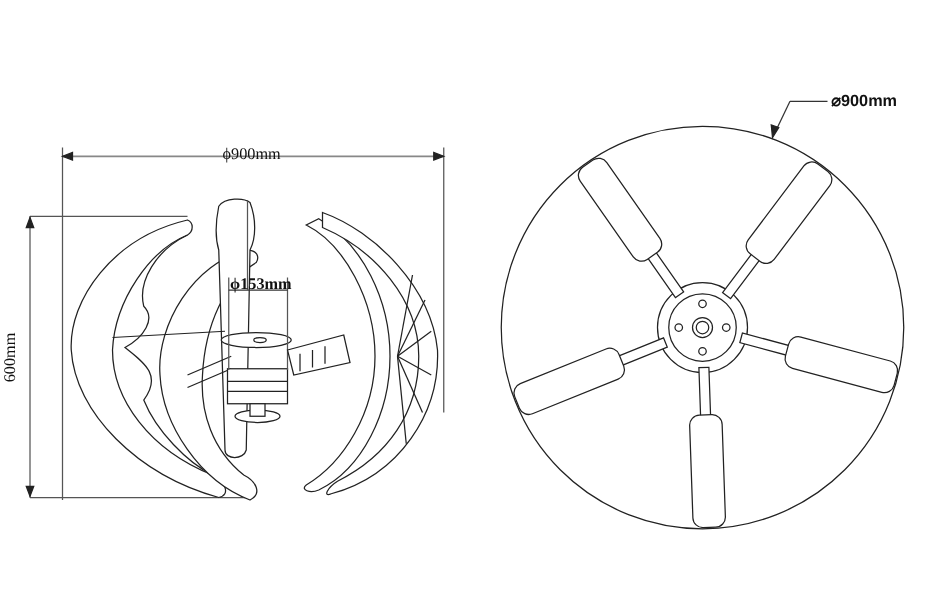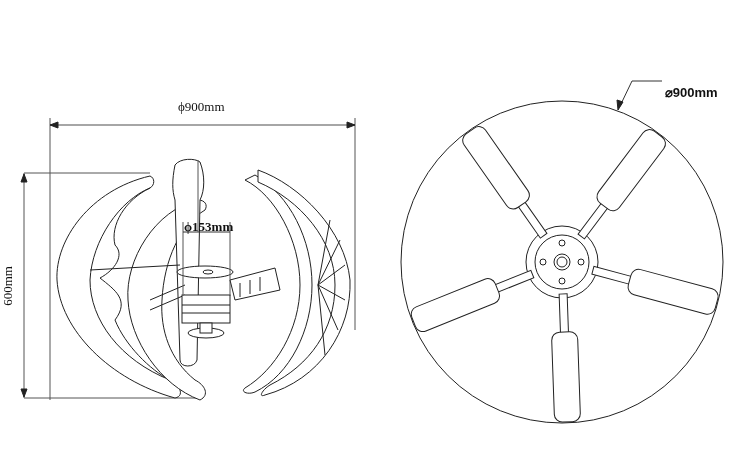--- a/index.html
+++ b/index.html
@@ -1,20 +1,20 @@
 <!DOCTYPE html>
 <html><head>
 <meta charset="utf-8">
 <style>
   html,body{margin:0;padding:0;background:#fff;}
   body{width:750px;height:471px;position:relative;overflow:hidden;font-family:"Liberation Serif",serif;}
   svg{position:absolute;left:0;top:0;}
   .lbl{position:absolute;color:#111;white-space:nowrap;}
   .serif{font-family:"Liberation Serif",serif;font-size:13px;}
-  .sans{font-family:"Liberation Sans",sans-serif;font-size:13px;font-weight:bold;margin-top:12px;}
+  .sans{font-family:"Liberation Sans",sans-serif;font-size:13px;font-weight:bold;}
 </style>
 </head>
 <body>
 
 <svg width="750" height="471" viewBox="0 0 750 471">
   <g fill="none" stroke="#222" stroke-width="1">
 
     <g>
       <line x1="50" y1="125" x2="355" y2="125" stroke="#888" stroke-width="1.4"></line>
       <line x1="50" y1="118" x2="50" y2="400" stroke="#555"></line>
@@ -105,16 +105,16 @@
         <rect x="549" y="102" width="26" height="90" rx="8" fill="#fff"></rect>
       </g>
       <g transform="rotate(248 562 262)">
         <rect x="558" y="190" width="8" height="40" fill="#fff"></rect>
         <rect x="549" y="102" width="26" height="90" rx="8" fill="#fff"></rect>
       </g>
     </g>
   </g>
 </svg>
 
-<div class="lbl serif" style="left:178px;top:99px;">ϕ900mm</div>
+<div class="lbl serif" style="left:178px;top:115px;">ϕ900mm</div>
 <div class="lbl serif" style="left:-12px;top:278px;transform:rotate(-90deg);">600mm</div>
 <div class="lbl serif" style="left:184px;top:219px;font-weight:bold;">ϕ153mm</div>
 <div class="lbl sans" style="left:665px;top:73px;">⌀900mm</div>
 
 </body></html>

